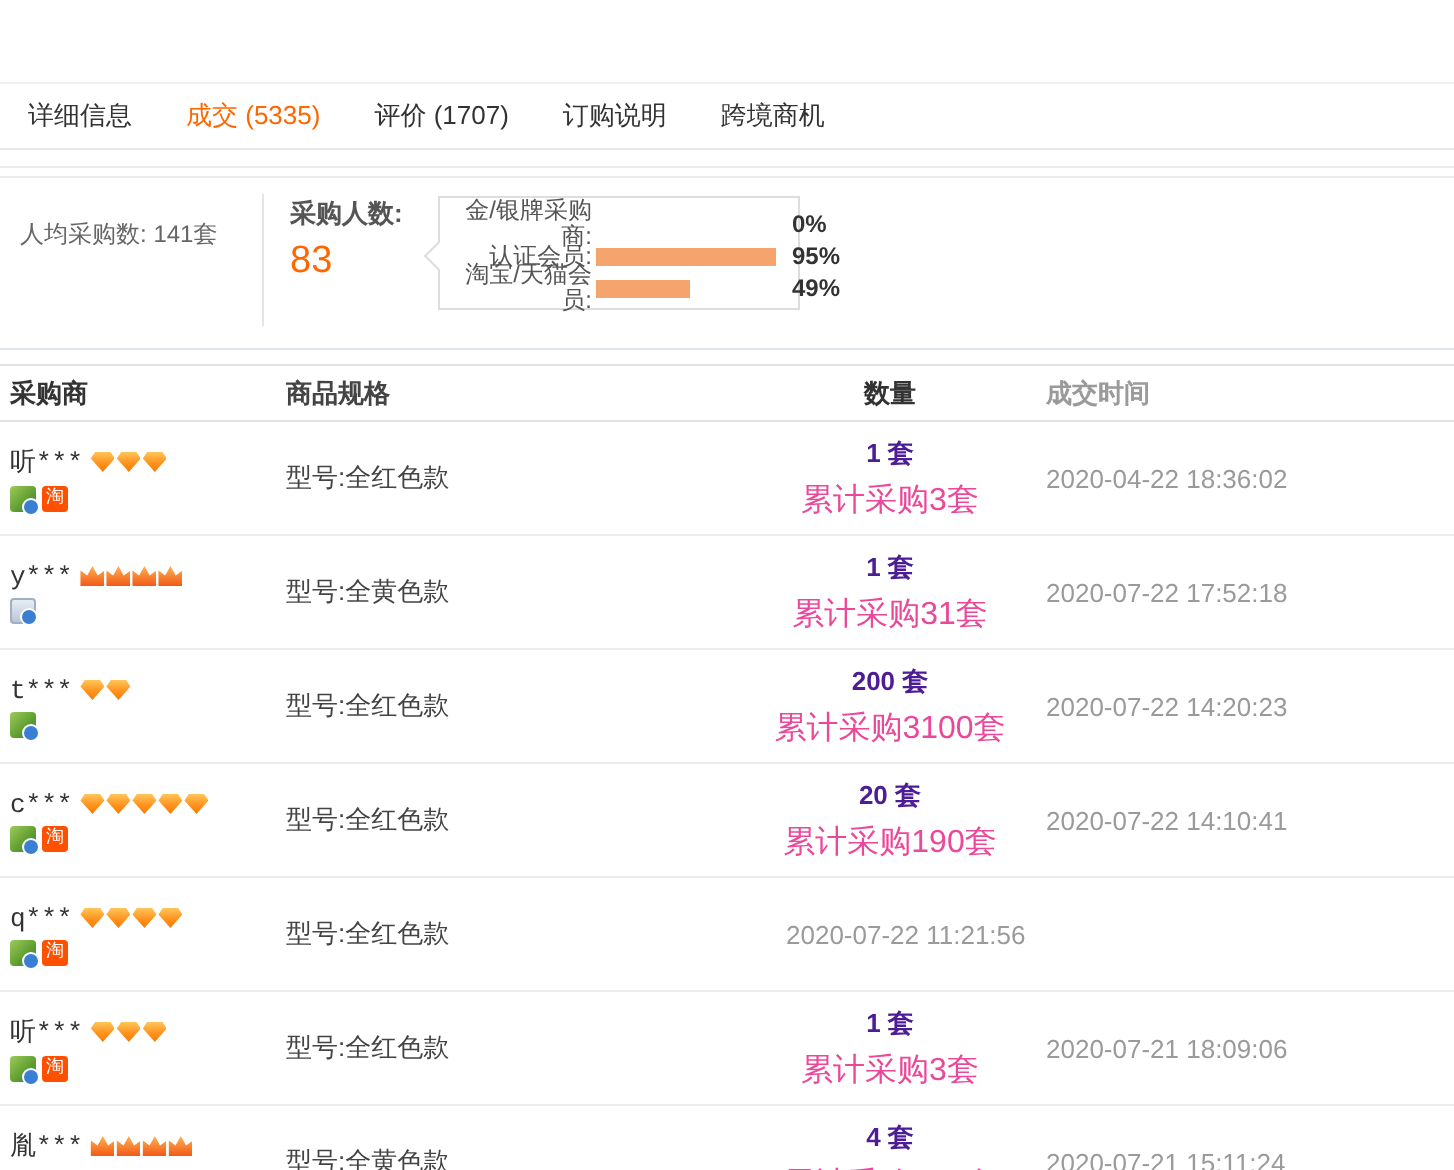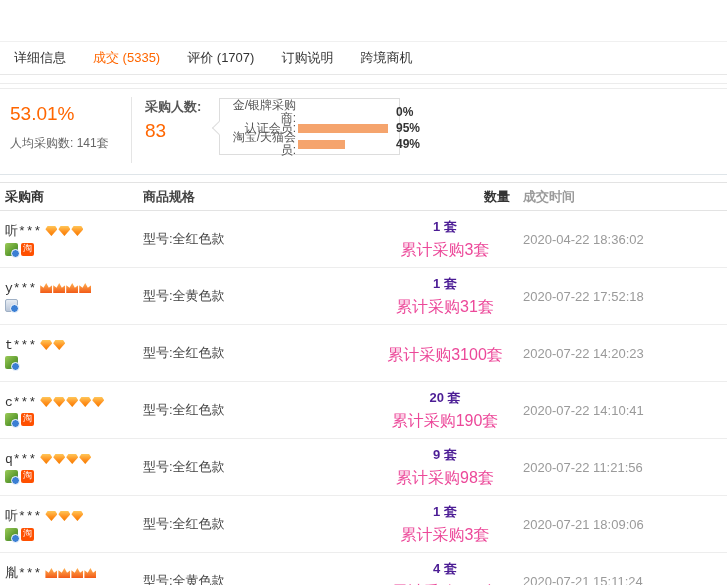--- a/index.html
+++ b/index.html
@@ -36,21 +36,21 @@
 
   
   .thead { display:flex; height:29px; align-items:center; margin-top:7px;
            border-top:1px solid #e3e3e3; border-bottom:1px solid #e3e3e3;
            font-size:13px; font-weight:bold; color:#333; }
   .trow { display:flex; height:57px; border-bottom:1px solid #ededed; align-items:center; }
   .c-buyer { width:135px; padding-left:5px; flex:none;font-family:Liberation Mono, monospace; }
   .c-spec  { width:245px; padding-left:8px; flex:none; font-size:13px; color:#444; }
   .c-qty   { width:130px; flex:none; text-align:center; }
   .c-time  { width:217px; padding-left:13px; flex:none; font-size:13px; color:#9a9a9a; }
-  .thead .c-qty { text-align:right; }
+  .thead .c-qty { text-align:center; }
 
   .buyer-line { display:flex; align-items:center; }
   .buyer-name { font-size:13px; color:#333; cursor:pointer; }
   .buyer-level { display:inline-flex; align-items:center; margin-left:4px; gap:1px; }
   .diamond-icon { width:12px; height:10px; display:inline-block;
                   background:linear-gradient(180deg,#ffc658 0%,#ff9320 55%,#f57c00 100%);
                   clip-path:polygon(50% 100%,0% 32%,18% 0%,82% 0%,100% 32%); }
   .crown-icon { width:12px; height:10px; display:inline-block;
                 background:linear-gradient(180deg,#ffb152,#f25a17);
                 clip-path:polygon(0% 100%,0% 22%,28% 48%,50% 0%,72% 48%,100% 22%,100% 100%); }
@@ -74,21 +74,20 @@
       <div class="tab">详细信息</div>
       <div class="tab active">成交 (5335)</div>
       <div class="tab">评价 (1707)</div>
       <div class="tab">订购说明</div>
       <div class="tab">跨境商机</div>
     </div>
   <div class="subdivider"></div>
 
   <div class="stats">
     <div class="stat-col1">
-      <div class="stat-big">53.01%</div>
       <div class="stat-sub">
         <span>人均采购数:</span>
         <span>141套</span>
       </div>
     </div>
     <div class="stat-divider"></div>
     <div class="stat-col2">
       <div class="stat-label">采购人数:</div>
       <div class="stat-big">83</div>
     </div>
@@ -181,20 +180,21 @@
               <span class="diamond-icon"></span>
               <span class="diamond-icon"></span>
             </span>
       </div>
       <div class="buyer-badges">
             <span class="badge badge-person"></span>
           </div>
     </div>
     <div class="c-spec">型号:全红色款</div>
     <div class="c-qty">
+      <div class="qty-main">200 套</div>
       <div class="qty-sub">累计采购3100套</div>
     </div>
     <div class="c-time">2020-07-22 14:20:23</div>
   </div>
 
   <div class="trow">
     <div class="c-buyer">
       <div class="buyer-line">
         <span class="buyer-name">c***</span>
         <span class="buyer-level">
@@ -228,24 +228,20 @@
               <span class="diamond-icon"></span>
               <span class="diamond-icon"></span>
             </span>
       </div>
       <div class="buyer-badges">
             <span class="badge badge-person"></span>
             <span class="badge badge-tao">淘</span>
           </div>
     </div>
     <div class="c-spec">型号:全红色款</div>
-    <div class="c-qty">
-      <div class="qty-main">9 套</div>
-      <div class="qty-sub">累计采购98套</div>
-    </div>
     <div class="c-time">2020-07-22 11:21:56</div>
   </div>
 
   <div class="trow">
     <div class="c-buyer">
       <div class="buyer-line">
         <span class="buyer-name">听***</span>
         <span class="buyer-level">
               <span class="diamond-icon"></span>
               <span class="diamond-icon"></span>

